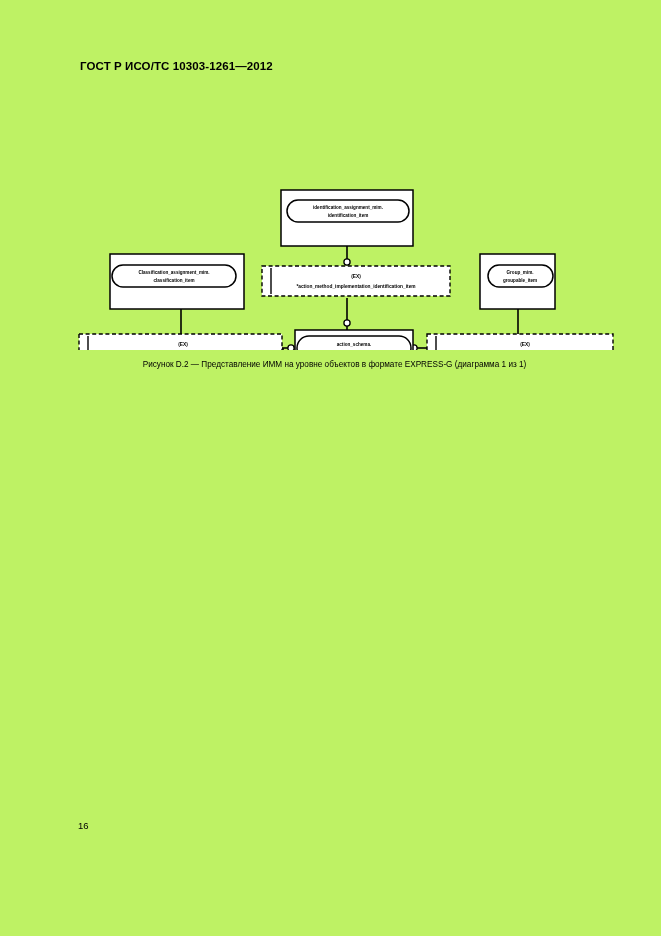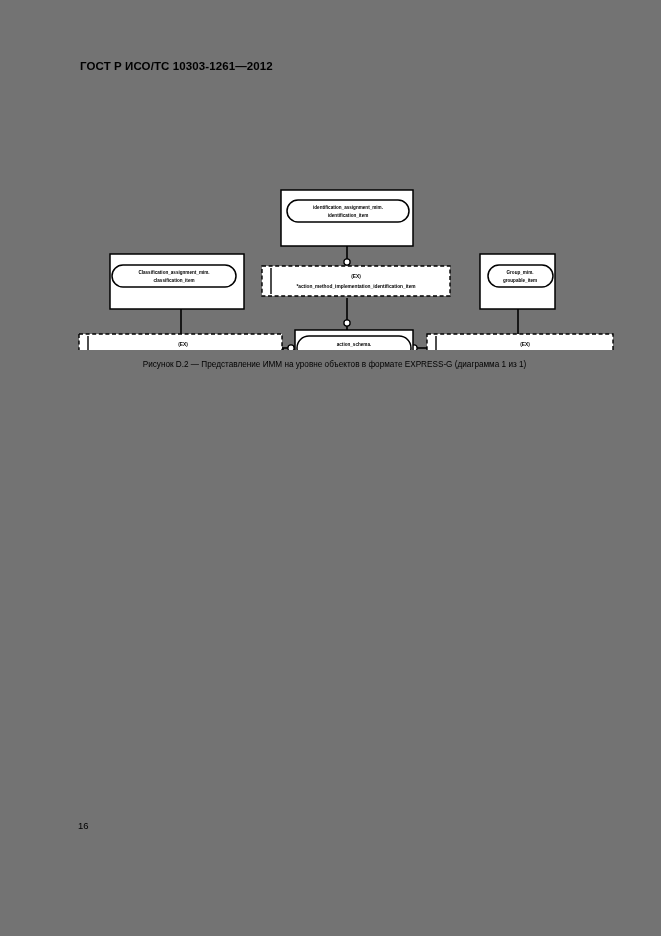--- a/index.html
+++ b/index.html
@@ -12,21 +12,21 @@
     height: 936px;
     position: relative;
     font-family: "Liberation Sans", sans-serif;
     color: #000000;
     overflow: hidden;
   }
 
   .page {
     position: absolute;
     inset: 0;
-    background: #737373;
+    background: #bef264;
   }
 
   
   .doc-header {
     position: absolute;
     left: 80px;
     top: 60px;
     font-size: 11.5px;
     font-weight: bold;
     letter-spacing: 0.1px;

